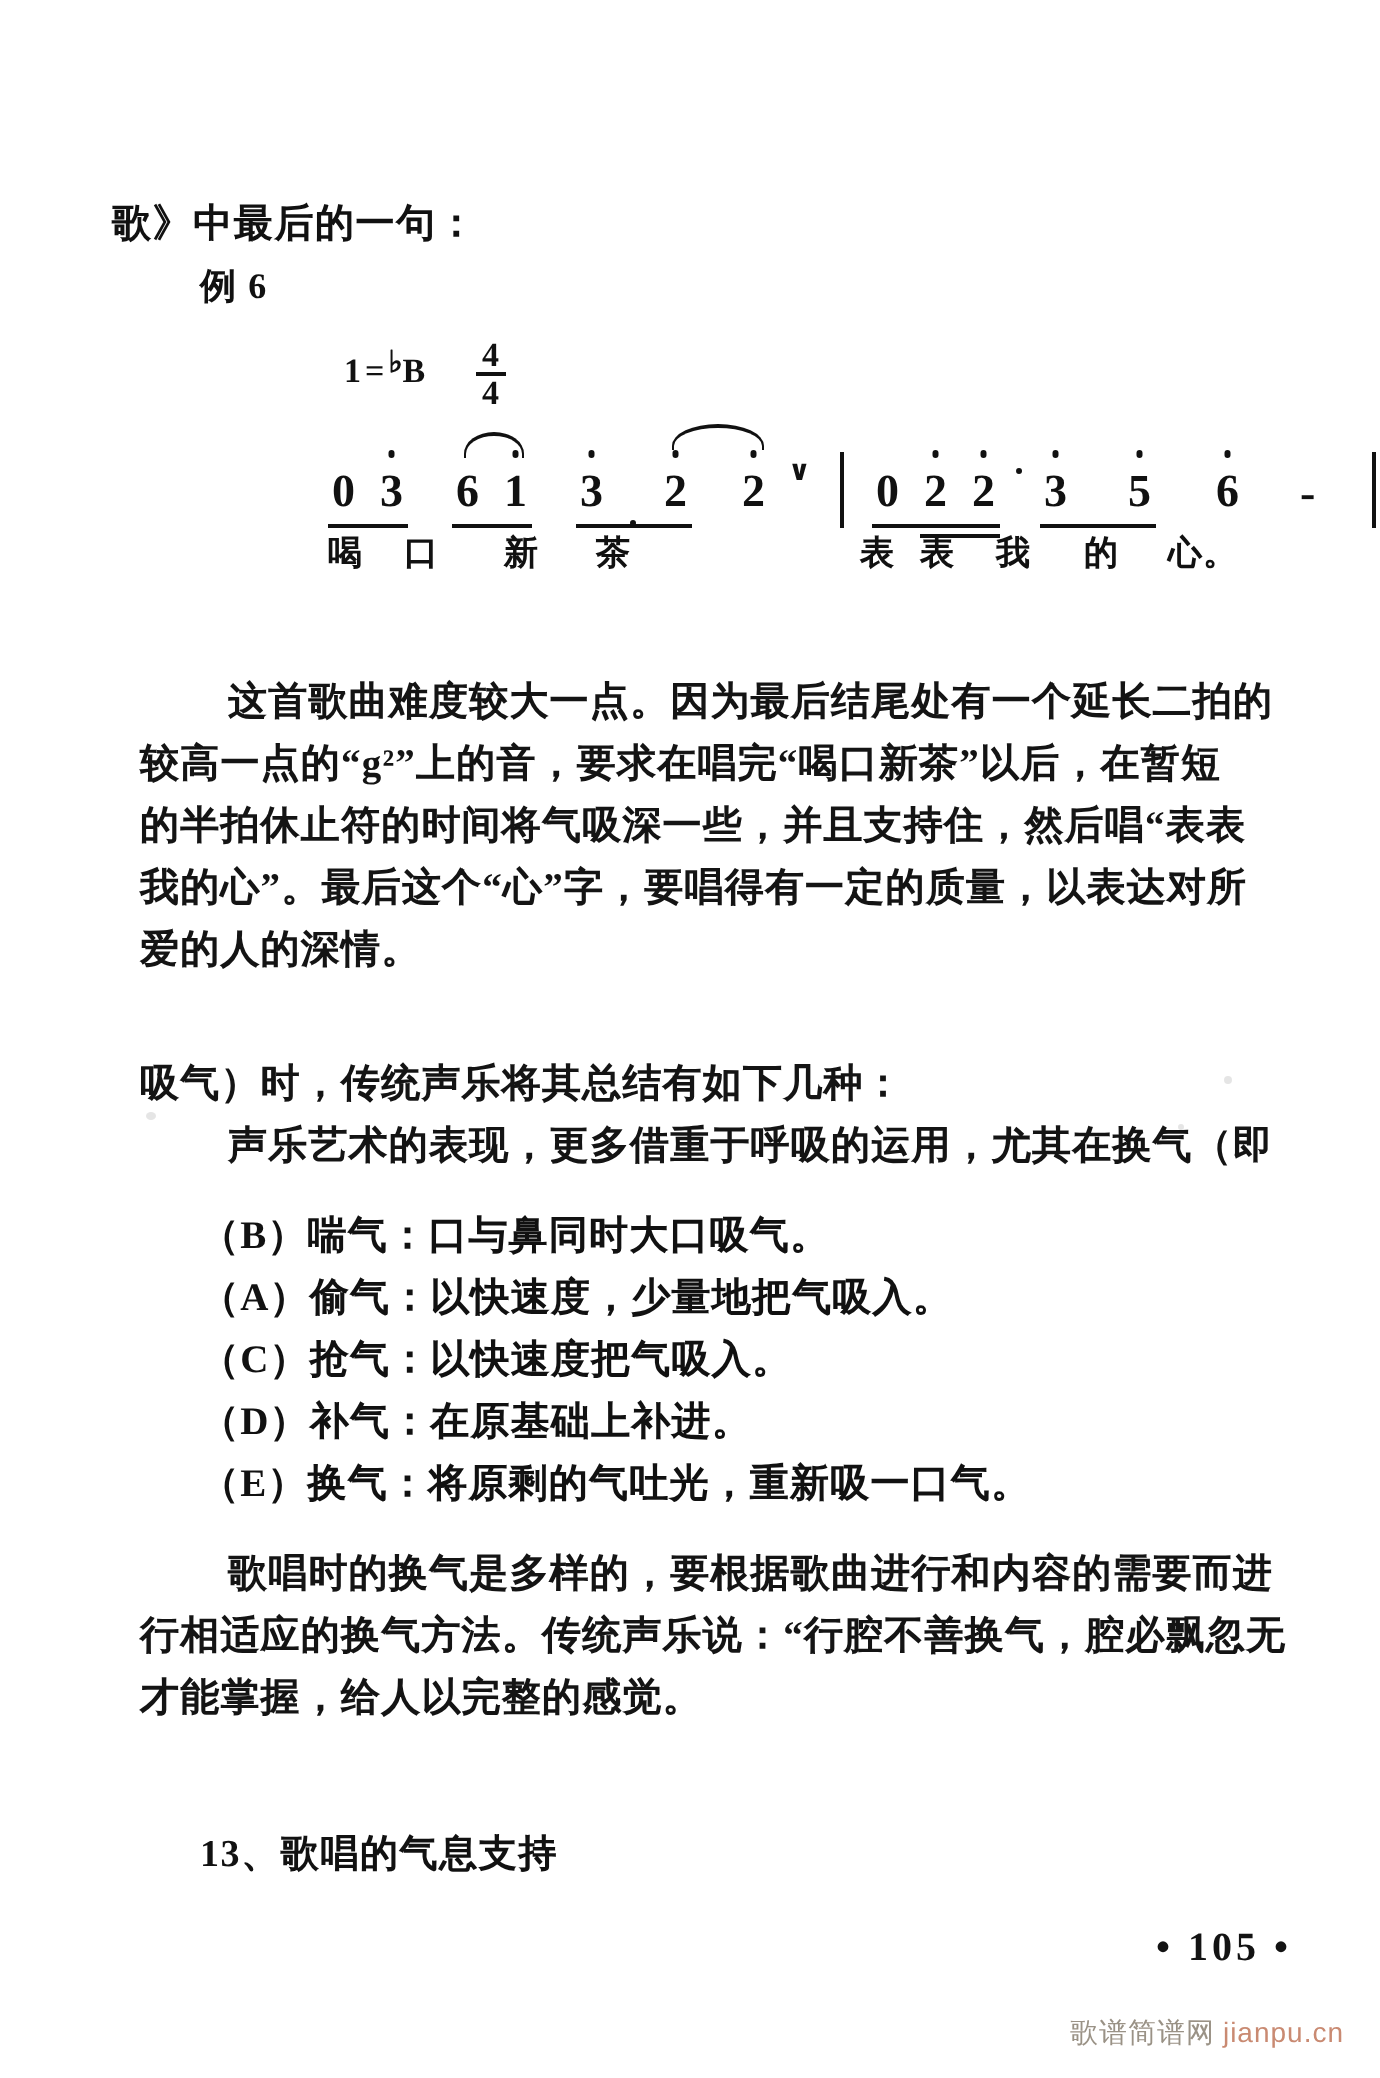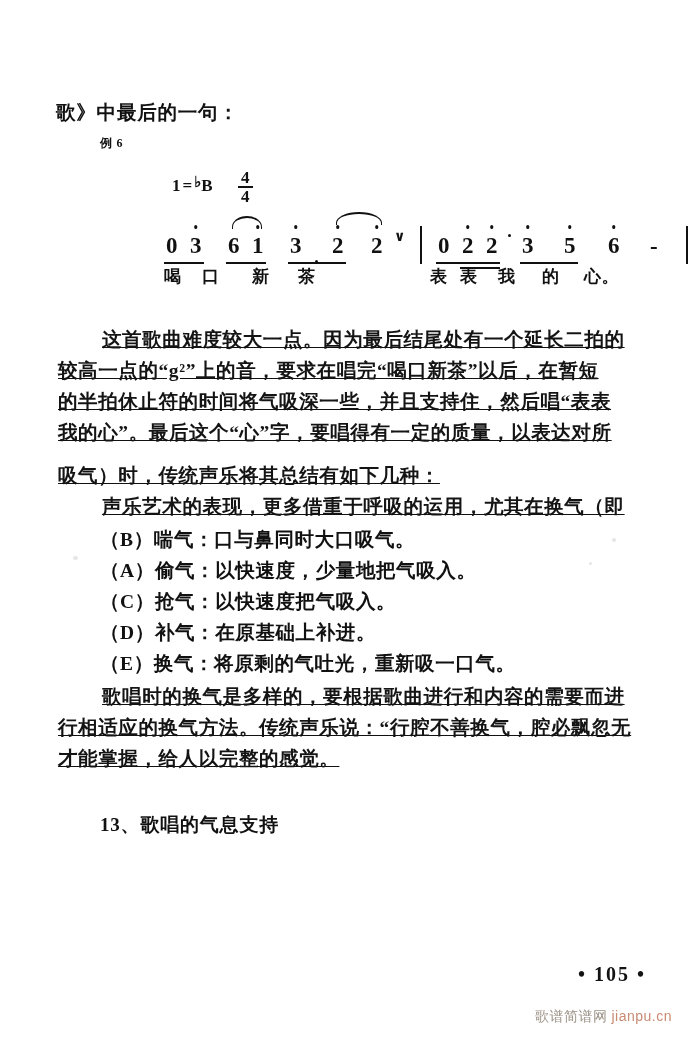--- a/index.html
+++ b/index.html
@@ -32,38 +32,37 @@
   
   .line {
     font-size: 19.5px;
     line-height: 31px;
     letter-spacing: 0.6px;
     font-weight: 700;
     white-space: pre;
     color: #141414;
   }
   .para {
-    margin: 2px;
-    text-decoration: underline;
+    margin: 14px;
   }
   .para .line.indent {
     text-indent: 44px;
   }
   .blk-gap-sm { height: 8px; }
   .blk-gap-md { height: 16px; }
   .blk-gap-lg { height: 34px; }
 
   .lead-line {
     font-size: 19.5px;
     line-height: 30px;
     font-weight: 700;
     letter-spacing: 0.8px;
   }
   .example-label {
-    font-size: 12px;
+    font-size: 18px;
     line-height: 30px;
     font-weight: 700;
     letter-spacing: 0.8px;
     padding-left: 44px;
   }
 
   
   .list-item {
     font-size: 19.5px;
     line-height: 31px;
@@ -348,20 +347,21 @@
       </div>
     </div>
 
     <div class="blk-gap-md"></div>
 
     <div class="para">
       <div class="line indent">这首歌曲难度较大一点。因为最后结尾处有一个延长二拍的</div>
       <div class="line">较高一点的“g²”上的音，要求在唱完“喝口新茶”以后，在暂短</div>
       <div class="line">的半拍休止符的时间将气吸深一些，并且支持住，然后唱“表表</div>
       <div class="line">我的心”。最后这个“心”字，要唱得有一定的质量，以表达对所</div>
+      <div class="line">爱的人的深情。</div>
     </div>
 
     <div class="blk-gap-sm"></div>
 
     <div class="para">
       <div class="line">吸气）时，传统声乐将其总结有如下几种：</div>
       <div class="line indent">声乐艺术的表现，更多借重于呼吸的运用，尤其在换气（即</div>
     </div>
 
     <div class="list">

